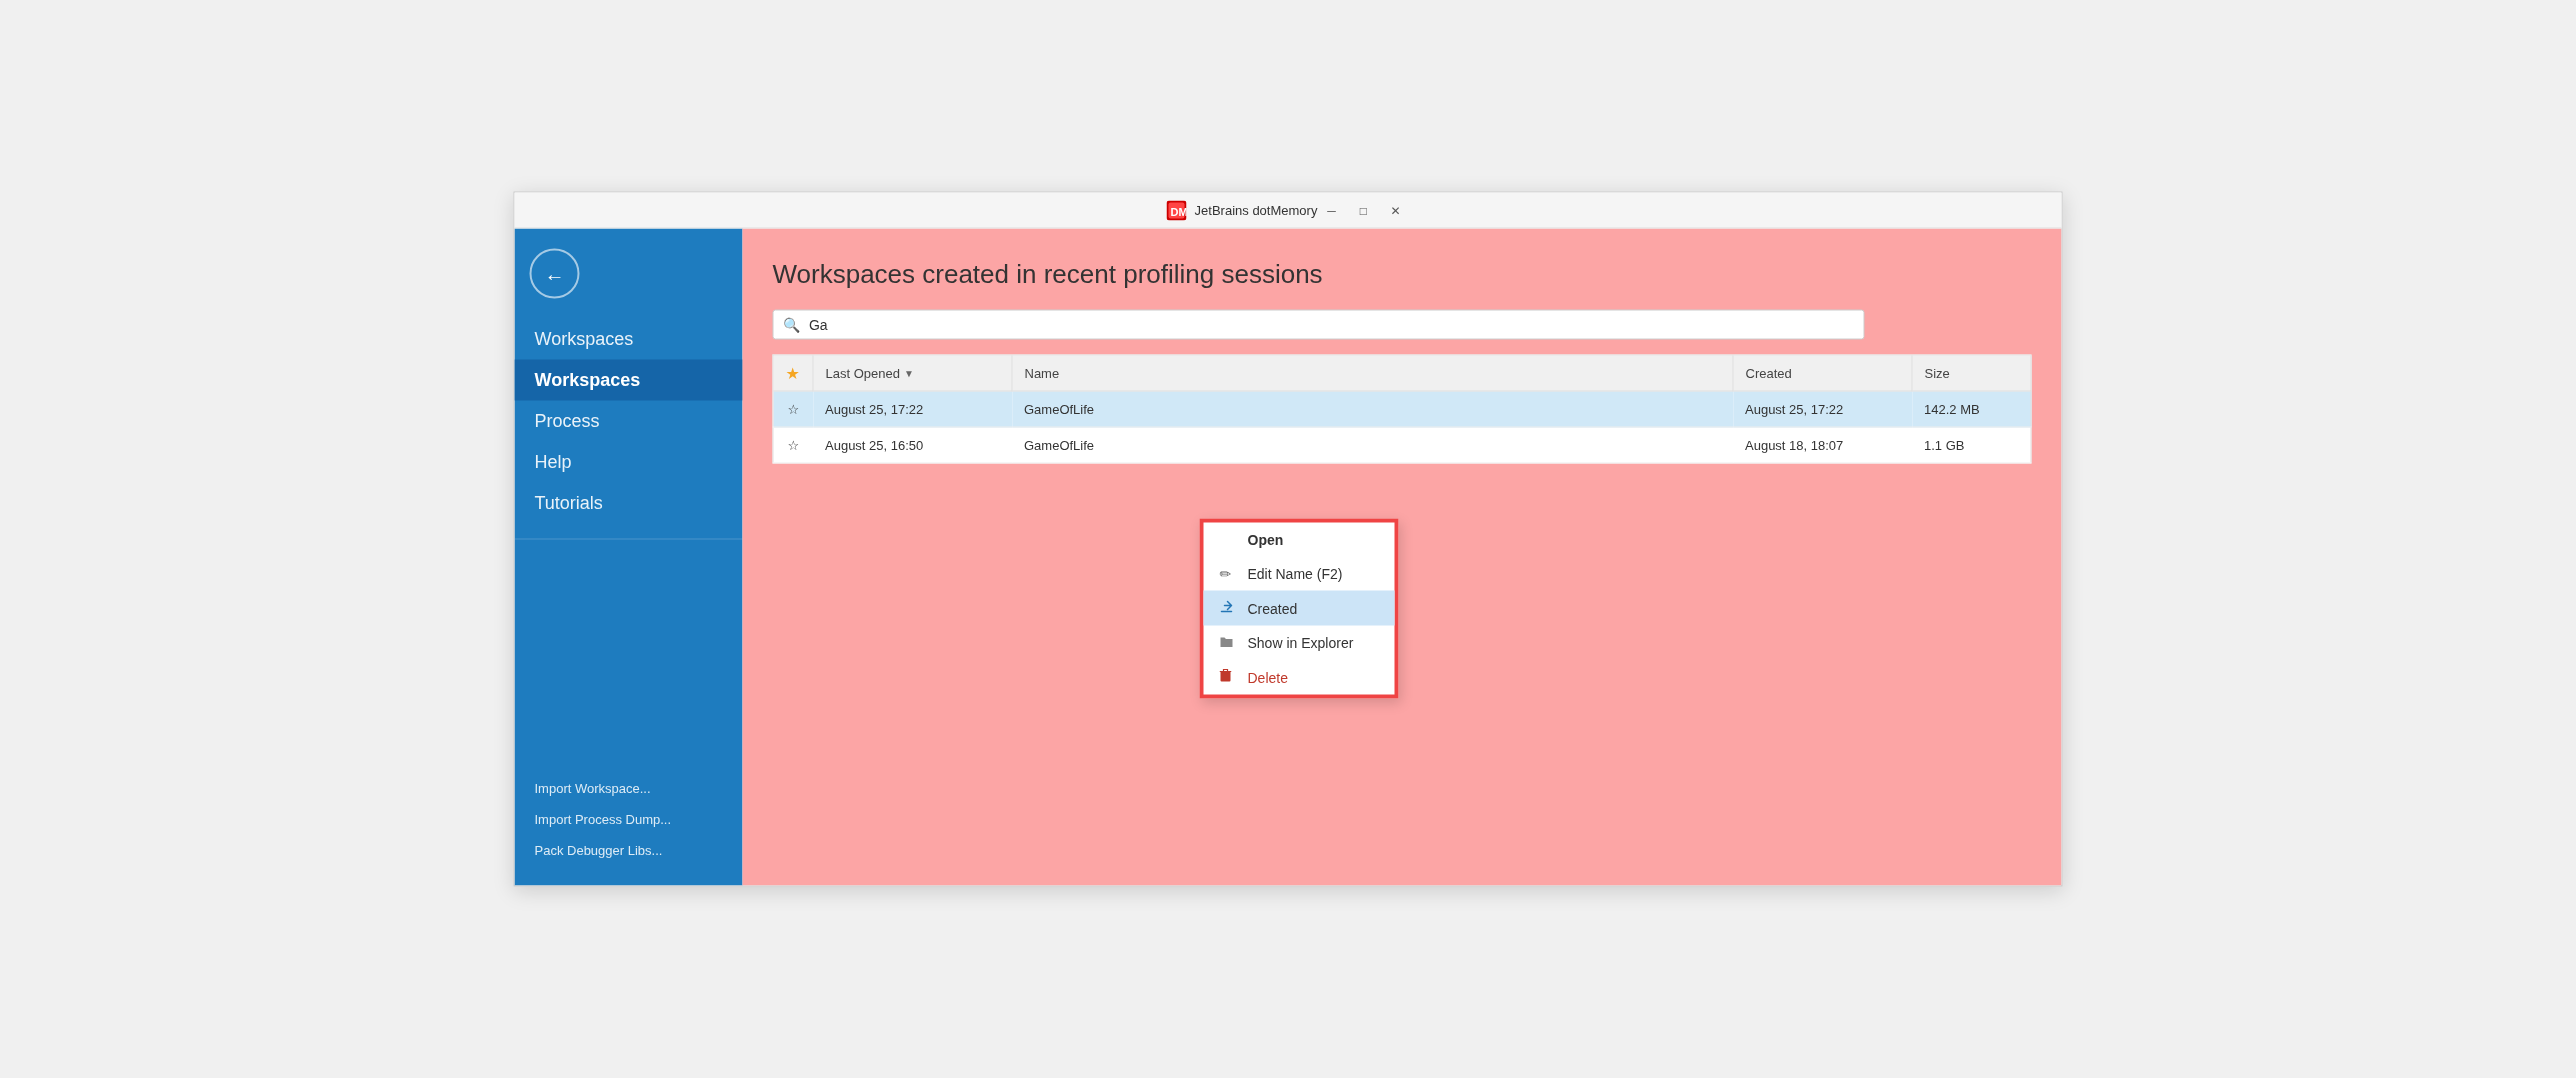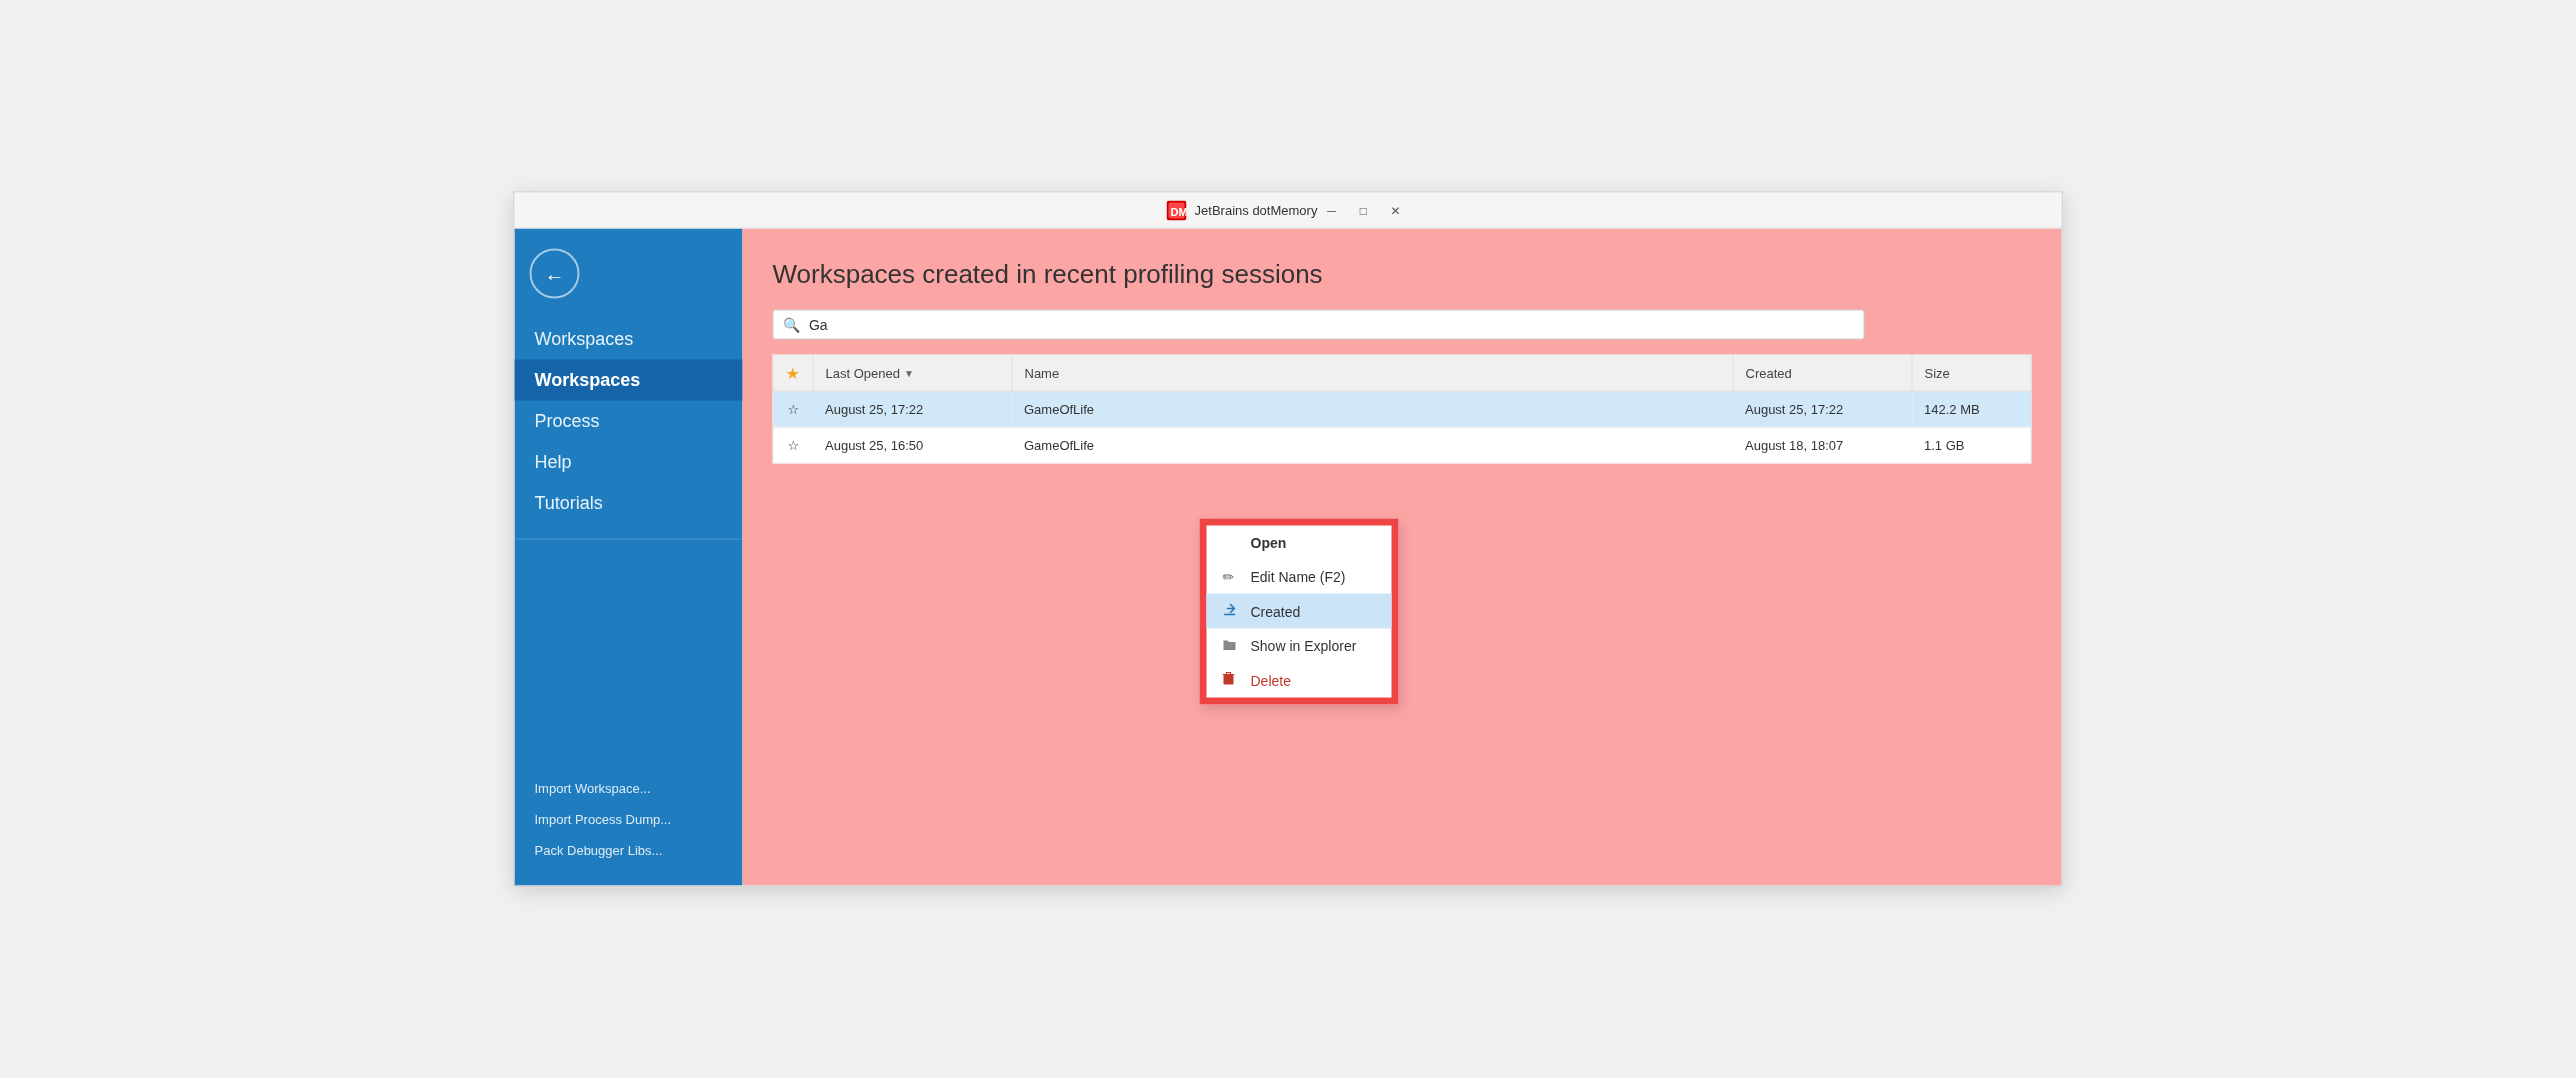--- a/index.html
+++ b/index.html
@@ -200,21 +200,21 @@
       padding: 10px 12px;
       border-bottom: 1px solid #eee;
       color: #333;
       font-size: 13px;
     }
     .data-table tr.selected { background: #d0e8f7; }
     .star-cell { text-align: center; color: #ccc; font-size: 16px; cursor: pointer; }
     .context-menu {
       position: absolute;
       background: white;
-      border: 7px solid #ef4444;
+      border: 4px solid #ef4444;
       box-shadow: 2px 4px 12px rgba(0,0,0,0.15);
       min-width: 199px;
       z-index: 100;
       top: 164px;
       left: 427px;
     }
     .menu-item {
       display: flex;
       align-items: center;
       padding: 9px 16px;

